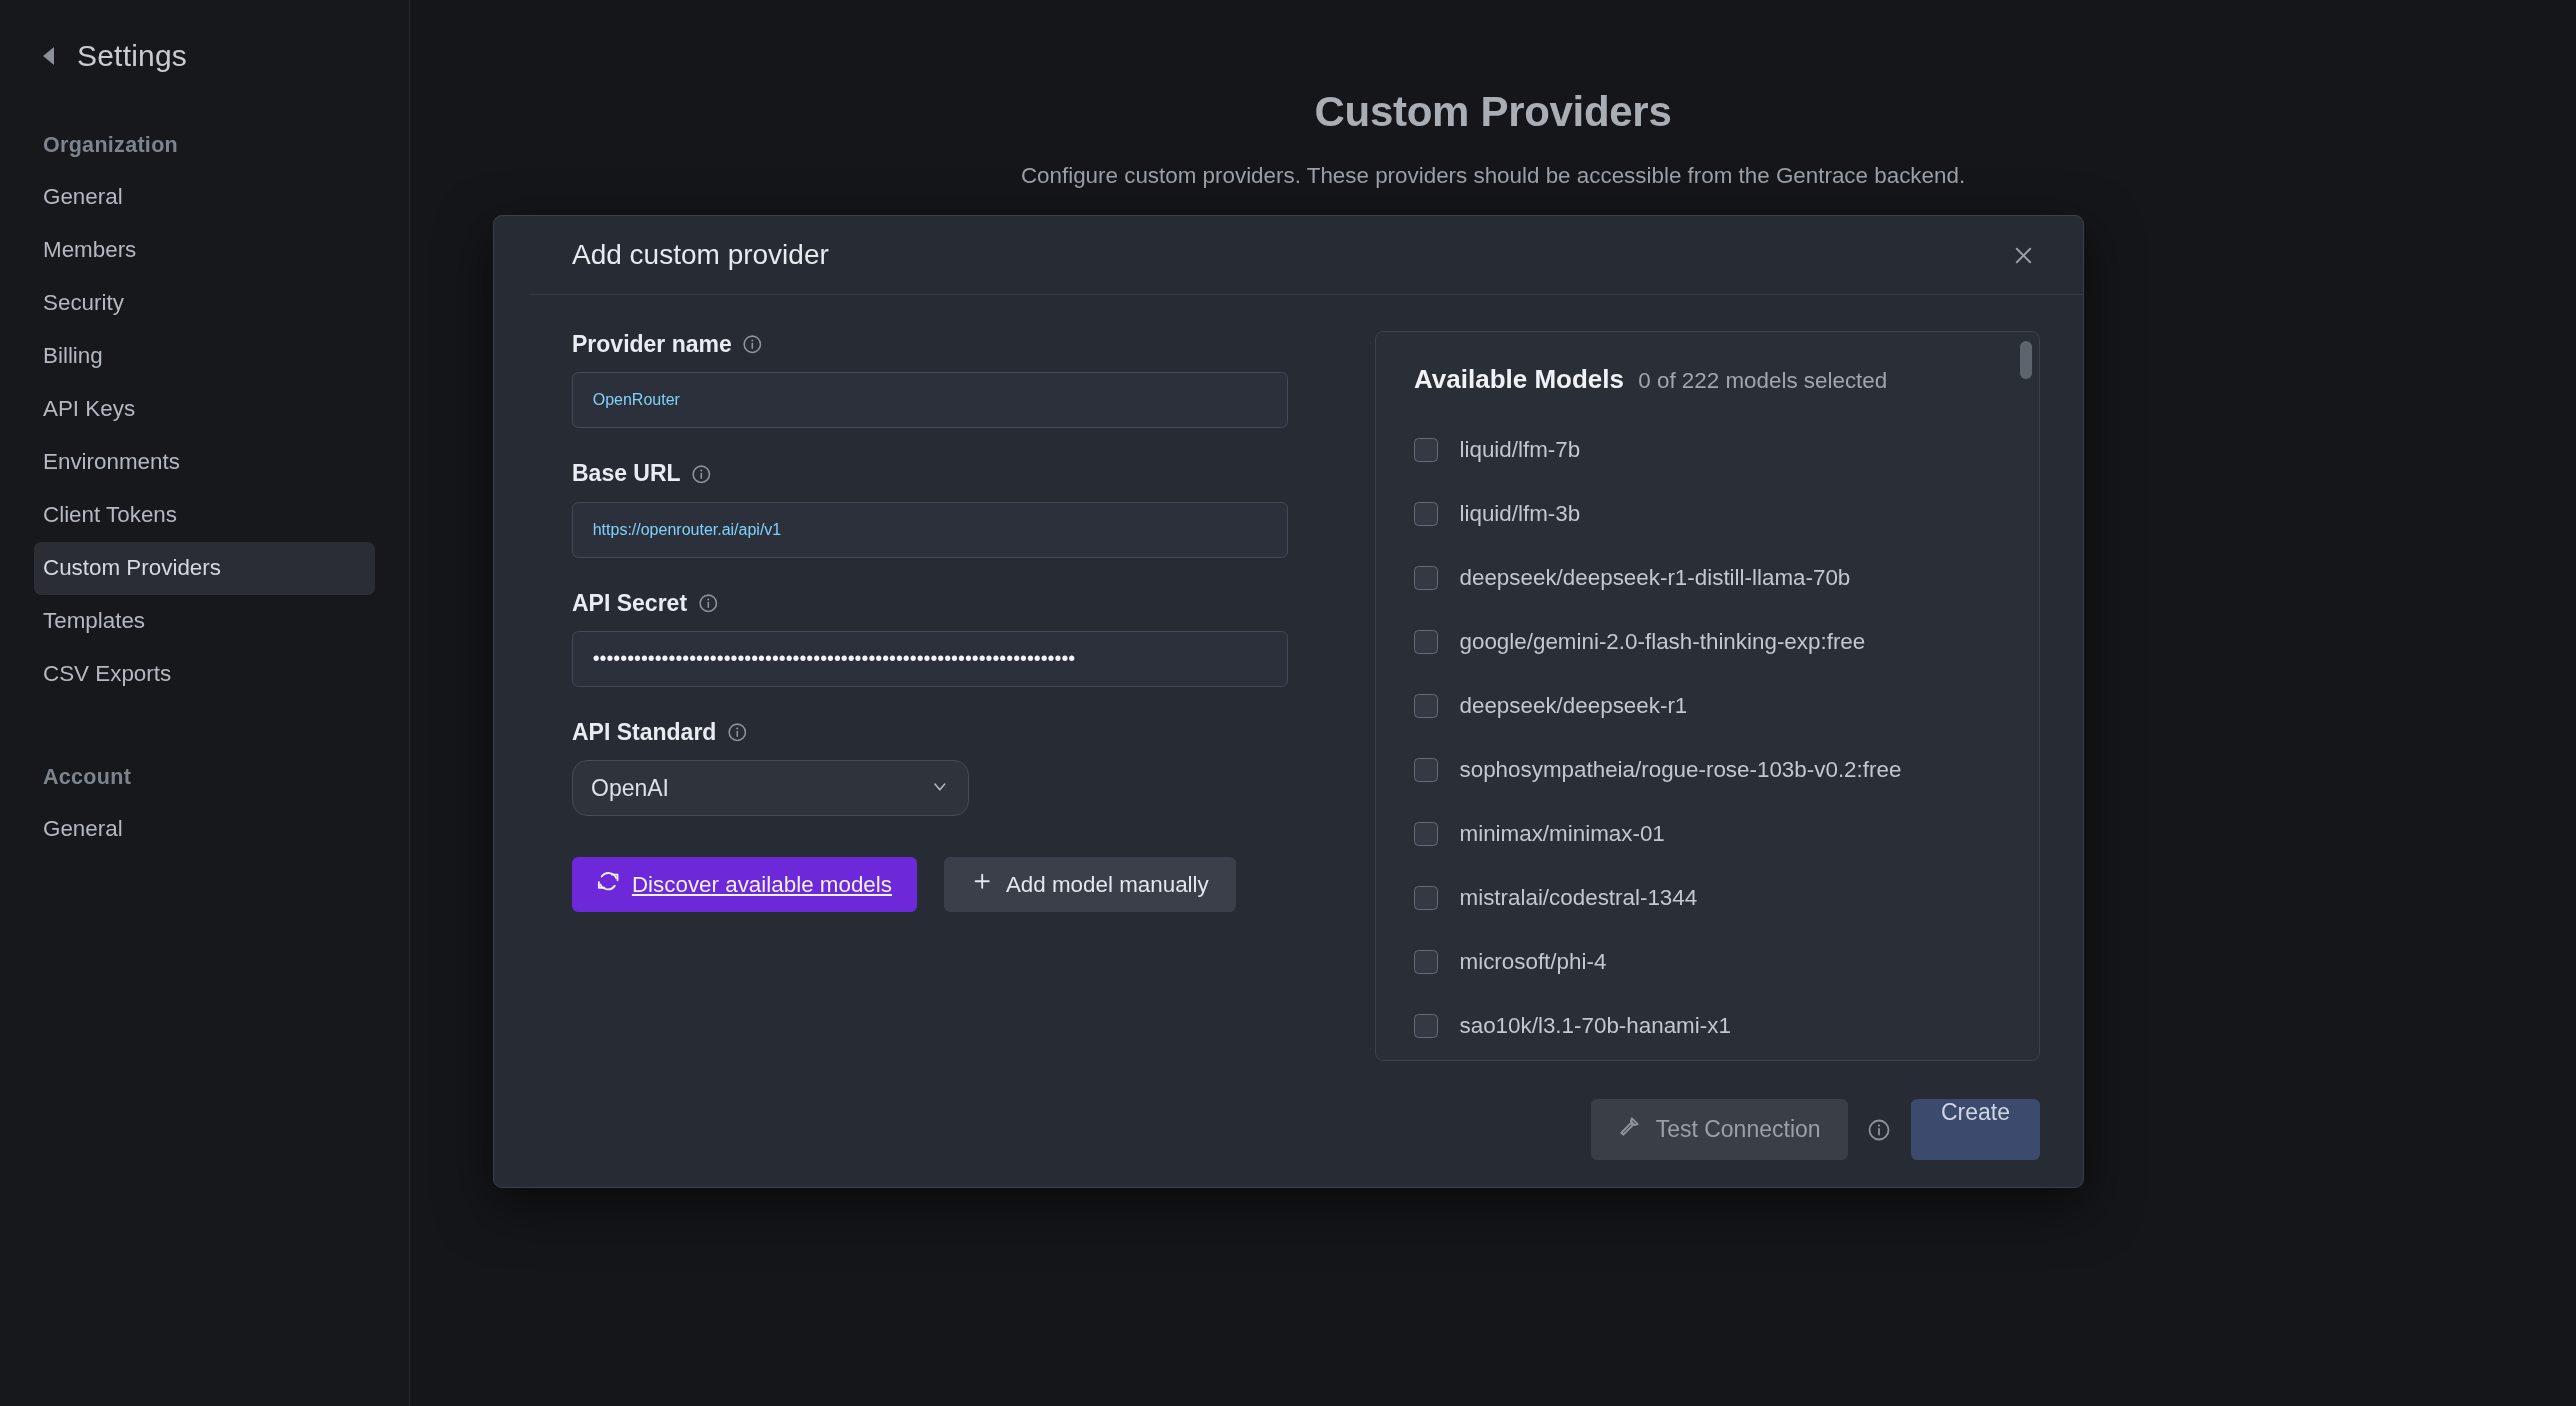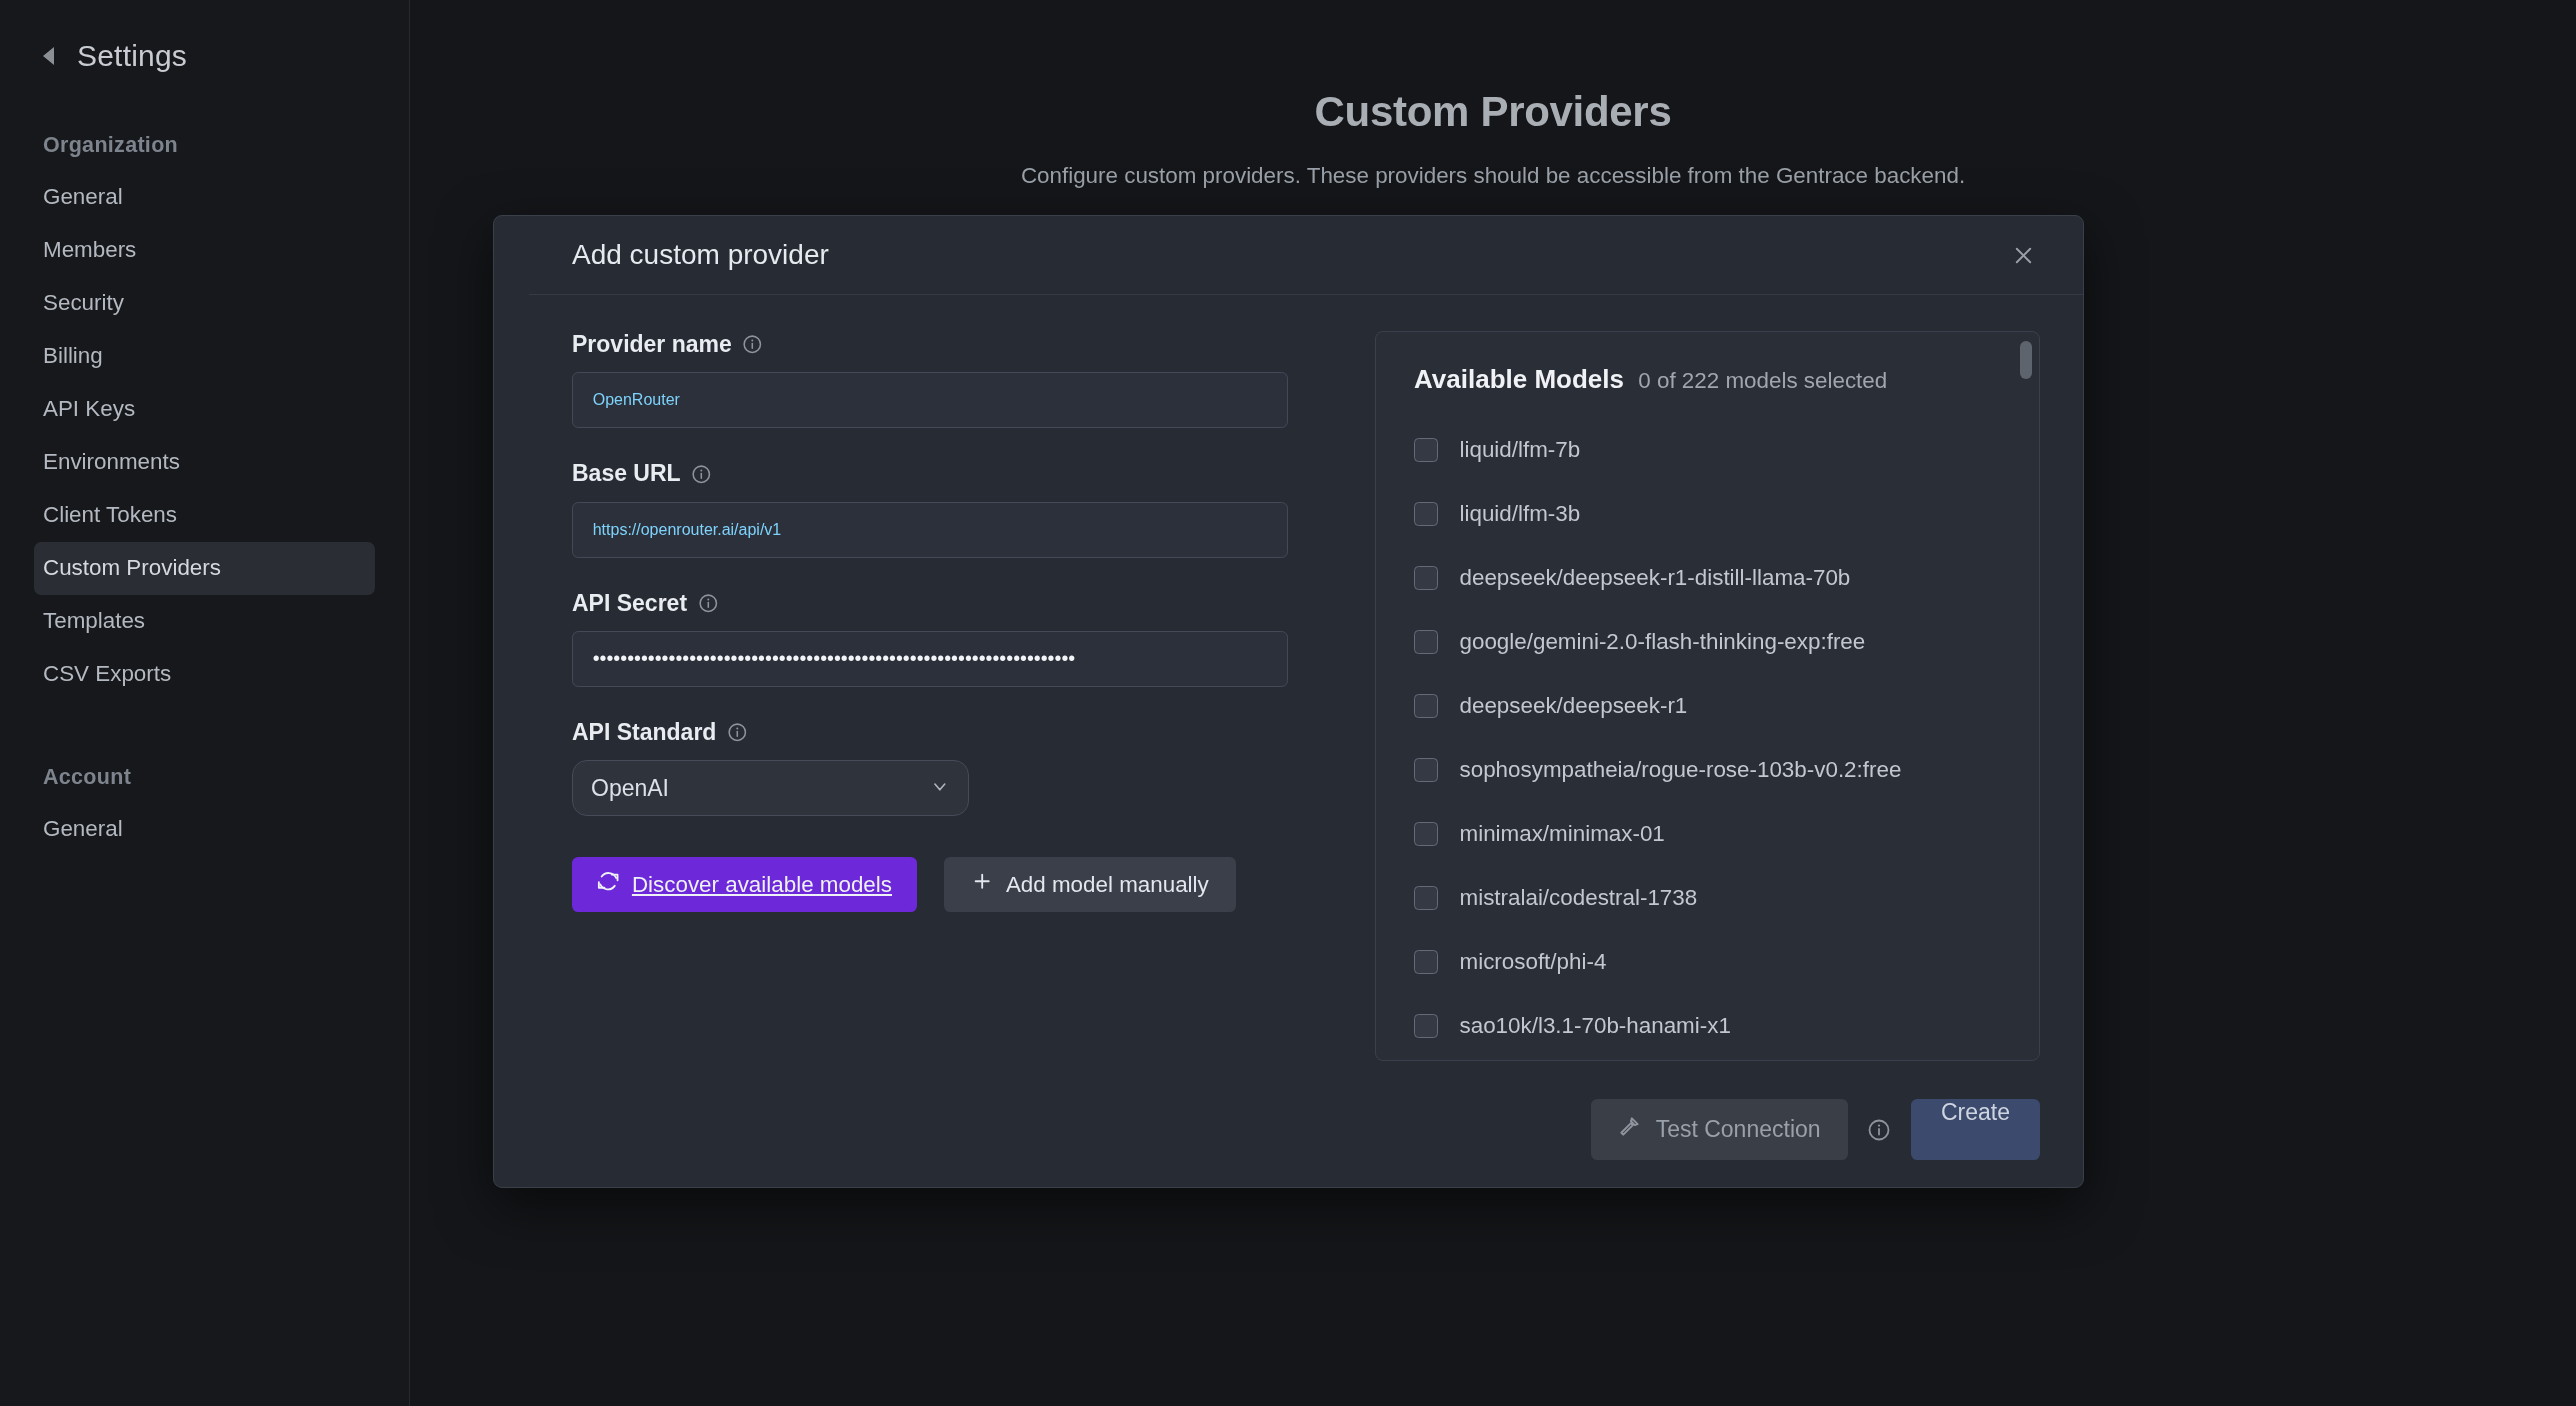--- a/index.html
+++ b/index.html
@@ -386,21 +386,21 @@
                 <div class="model-row">
                   <span class="cbox"></span>
                   <span class="model-name">sophosympatheia/rogue-rose-103b-v0.2:free</span>
                 </div>
                 <div class="model-row">
                   <span class="cbox"></span>
                   <span class="model-name">minimax/minimax-01</span>
                 </div>
                 <div class="model-row">
                   <span class="cbox"></span>
-                  <span class="model-name">mistralai/codestral-1738</span>
+                  <span class="model-name">mistralai/codestral-1344</span>
                 </div>
                 <div class="model-row">
                   <span class="cbox"></span>
                   <span class="model-name">microsoft/phi-4</span>
                 </div>
                 <div class="model-row">
                   <span class="cbox"></span>
                   <span class="model-name">sao10k/l3.1-70b-hanami-x1</span>
                 </div>
               </div>

